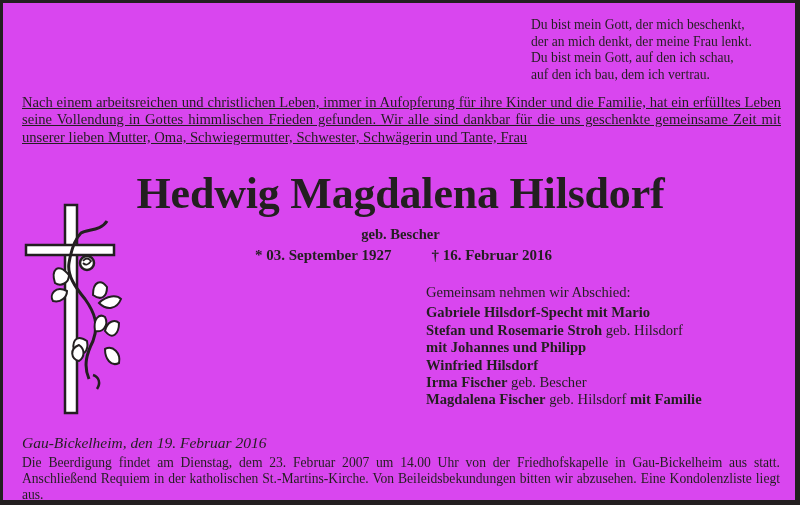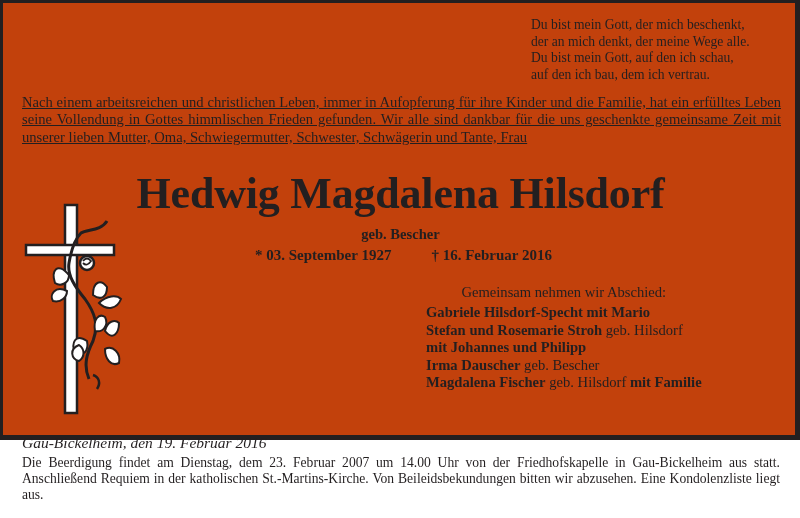--- a/index.html
+++ b/index.html
@@ -1,41 +1,41 @@
 <!DOCTYPE html>
 <html><head>
 <meta charset="utf-8">
 <style>
   html,body{margin:0;padding:0;background:#fff;}
   body{width:800px;height:518px;overflow:hidden;}
-  .frame{position:absolute;left:0;top:0;width:800px;height:440px;box-sizing:border-box;
-    border-left:3px solid #231f20;border-top:3px solid #231f20;border-right:5px solid #231f20;border-bottom:5px solid #231f20;background:#c2410c;
+  .frame{position:absolute;left:0;top:0;width:800px;height:505px;box-sizing:border-box;
+    border-left:3px solid #231f20;border-top:3px solid #231f20;border-right:5px solid #231f20;border-bottom:5px solid #231f20;background:#d946ef;
     font-family:"Liberation Serif","DejaVu Serif",serif;color:#231f20;}
   .poem{position:absolute;left:528px;top:14px;font-size:13.6px;line-height:16.5px;white-space:nowrap;}
   .intro{position:absolute;left:19px;top:91px;width:759px;font-size:14.6px;line-height:17.4px;text-align:justify;text-align-last:left;text-decoration:underline;}
   .name{position:absolute;left:0;width:795px;top:165px;text-align:center;font-size:44px;font-weight:bold;letter-spacing:-0.2px;line-height:52px;}
   .nee{position:absolute;left:0;width:795px;top:222px;text-align:center;font-size:14.6px;font-weight:bold;line-height:18px;}
   .dates{position:absolute;left:252px;top:242px;font-size:15px;font-weight:bold;line-height:20px;white-space:nowrap;}
   .dates span{display:inline-block;}
   .dates .death{margin-left:40px;}
   .cross{position:absolute;left:20px;top:200px;width:100px;height:215px;}
   .family{position:absolute;left:423px;top:281px;font-size:14.6px;line-height:17.4px;white-space:nowrap;}
-  .family .hd{margin-bottom:3px;text-align:center;}
+  .family .hd{margin-bottom:3px;}
   .family b{font-weight:bold;}
   .place{position:absolute;left:19px;top:431px;font-size:15.5px;line-height:18px;font-style:italic;}
   .funeral{position:absolute;left:19px;top:452px;width:758px;font-size:13.6px;line-height:16.2px;text-align:justify;text-align-last:left;}
 </style>
 </head>
 <body>
 
 <div class="frame">
 
   <div class="poem">
     <div>Du bist mein Gott, der mich beschenkt,</div>
-    <div>der an mich denkt, der meine Wege alle.</div>
+    <div>der an mich denkt, der meine Frau lenkt.</div>
     <div>Du bist mein Gott, auf den ich schau,</div>
     <div>auf den ich bau, dem ich vertrau.</div>
   </div>
 
   <div class="intro">Nach einem arbeitsreichen und christlichen Leben, immer in Aufopferung für ihre Kinder und die Familie, hat ein erfülltes Leben seine Vollendung in Gottes himmlischen Frieden gefunden. Wir alle sind dankbar für die uns geschenkte gemeinsame Zeit mit unserer lieben Mutter, Oma, Schwiegermutter, Schwester, Schwägerin und Tante, Frau</div>
 
   <div class="name">Hedwig Magdalena Hilsdorf</div>
   <div class="nee">geb. Bescher</div>
   <div class="dates">
     <span>* 03. September 1927</span><span class="death">† 16. Februar 2016</span>
@@ -62,20 +62,21 @@
     <path d="M82 146 C90 142 98 150 96 160 C88 164 82 156 82 146Z" fill="#fff" stroke="#231f20" stroke-width="2"></path>
     <path d="M56 142 C46 146 48 156 56 158 C62 154 62 146 56 142Z" fill="#fff" stroke="#231f20" stroke-width="2"></path>
     <path d="M70 172 C76 174 78 180 74 186" fill="none" stroke="#231f20" stroke-width="2.5"></path>
   </svg>
 
   <div class="family">
     <div class="hd">Gemeinsam nehmen wir Abschied:</div>
     <div><b>Gabriele Hilsdorf-Specht mit Mario</b></div>
     <div><b>Stefan und Rosemarie Stroh</b><span> geb. Hilsdorf</span></div>
     <div><b>mit Johannes und Philipp</b></div>
-    <div><b>Irma Dauscher</b><span> geb. Bescher</span></div>
+    <div><b>Winfried Hilsdorf</b></div>
+    <div><b>Irma Fischer</b><span> geb. Bescher</span></div>
     <div><b>Magdalena Fischer</b><span style="white-space:pre"> geb. Hilsdorf </span><b>mit Familie</b></div>
   </div>
 
   <div class="place">Gau-Bickelheim, den 19. Februar 2016</div>
   <div class="funeral">Die Beerdigung findet am Dienstag, dem 23. Februar 2007 um 14.00 Uhr von der Friedhofskapelle in Gau-Bickelheim aus statt. Anschließend Requiem in der katholischen St.-Martins-Kirche. Von Beileidsbekundungen bitten wir abzusehen. Eine Kondolenzliste liegt aus.</div>
 
 </div>
 
 </body></html>

